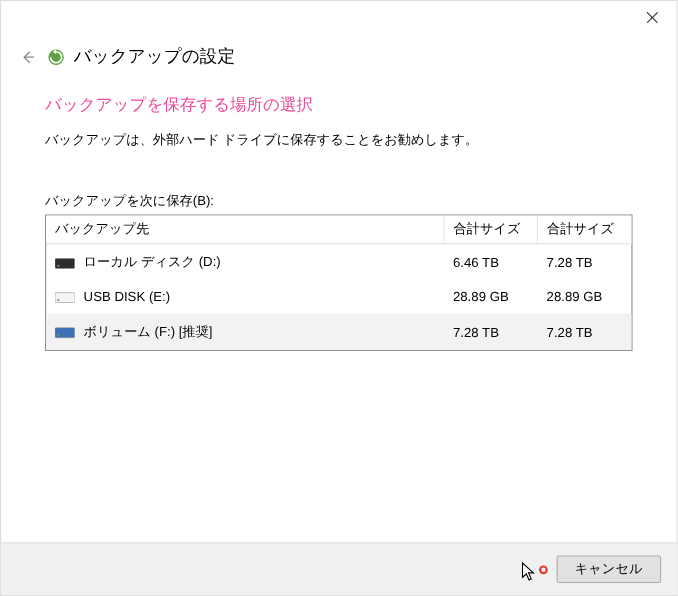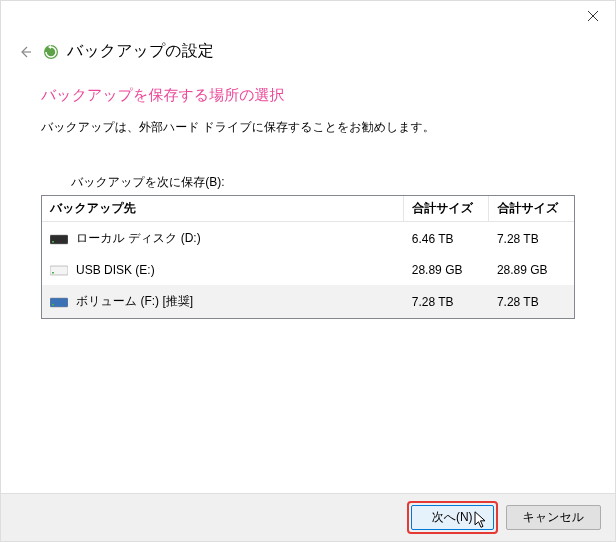--- a/index.html
+++ b/index.html
@@ -59,34 +59,33 @@
     font-weight: normal;
   }
   .subtext {
     font-size: 12px;
     margin-bottom: 38px;
     font-family: Liberation Serif, serif;
   }
   .listlabel {
     font-size: 12px;
     margin-bottom: 4px;
-    margin-left: 30px;
   }
   .table-wrap {
     border: 1px solid #828790;
     width: 100%;
   }
   table {
     width: 100%;
     border-collapse: collapse;
     font-size: 12px;
   }
   thead th {
     text-align: left;
-    font-weight: bold;
+    font-weight: normal;
     border-right: 1px solid #e5e5e5;
     border-bottom: 1px solid #e5e5e5;
     padding: 4px 8px;
     background: #fff;
   }
   thead th:last-child { border-right: none; }
   tbody td {
     padding: 8px;
     vertical-align: middle;
   }
@@ -241,19 +240,18 @@
             <td class="col-total">7.28 TB</td>
           </tr>
         </tbody>
     </table>
   </div>
 
 </div>
 
 <div class="footer">
   <span class="next-wrap">
-    <button class="btn-primary">次へ(N)</button>
     <svg class="cursor" width="14" height="18" viewBox="0 0 14 18">
       <path d="M1 1 L1 14 L4.5 11 L7 16.5 L9 15.5 L6.5 10 L11 10 Z" fill="#fff" stroke="#000" stroke-width="1"></path>
     </svg>
   </span>
   <button class="btn">キャンセル</button>
 </div>
 
 </body></html>

